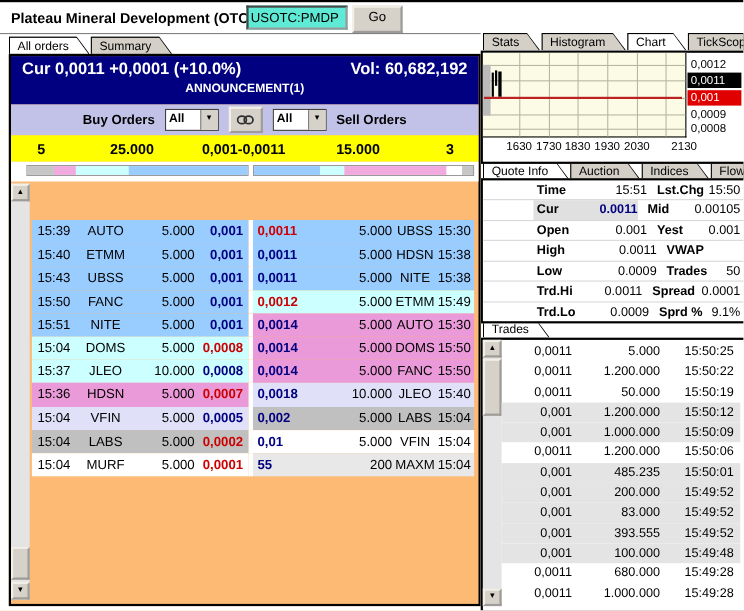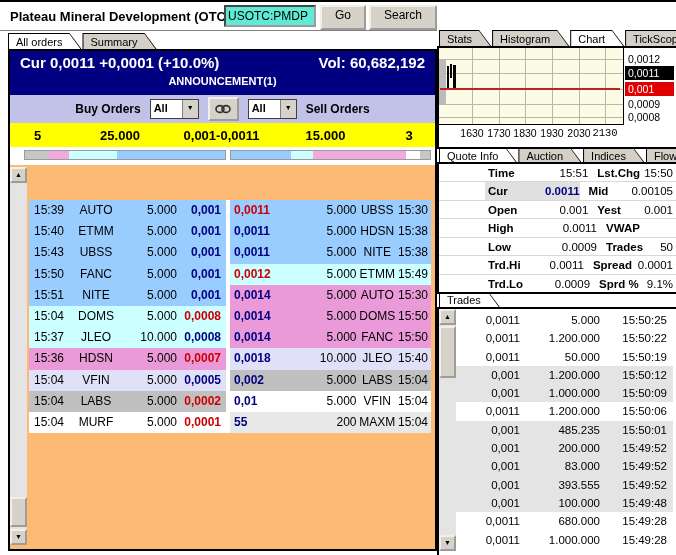--- a/index.html
+++ b/index.html
@@ -123,21 +123,20 @@
 </style>
 </head>
 <body>
 
 <div id="app">
   <div class="abs topline"></div>
 
   <div class="abs title">Plateau Mineral Development (OTC)</div>
   <input class="sym-input" value="USOTC:PMDP" style="">
   <div class="btn" id="go-btn">Go</div>
-  <div class="btn" id="search-btn">Search</div>
   <div class="abs hline"></div>
 
   <div class="tabbar" id="main-tabs">
       <div class="tab active">
         <span class="tab-inner">All orders</span>
       </div>
       <div class="tab">
         <span class="tab-inner">Summary</span>
       </div>
     </div>
@@ -415,21 +414,21 @@
       <div class="candle" style="left:11px;top:16px;width:2px;height:14px;"></div>
       <div class="candle" style="left:14px;top:17px;width:3px;height:23px;"></div>
       <div id="red-line"></div>
     </div>
     <div id="xlabels">
         <div class="xl" style="left: 18px;">1630</div>
         <div class="xl" style="left: 45px;">1730</div>
         <div class="xl" style="left: 71px;">1830</div>
         <div class="xl" style="left: 98px;">1930</div>
         <div class="xl" style="left: 125px;">2030</div>
-        <div class="xl" style="left: 151px; font-family: Liberation Mono, monospace;">2130</div>
+        <div class="xl" style="left: 168px;">2130</div>
       </div>
     <div id="ylabels">
         <div class="yl" style="top: 4px;">0,0012</div>
         <div class="yl yl-black" style="top: 18px;">0,0011</div>
         <div class="yl yl-red" style="top: 34px;">0,001</div>
         <div class="yl" style="top: 49px;">0,0009</div>
         <div class="yl" style="top: 62px;">0,0008</div>
       </div>
   </div>
 

